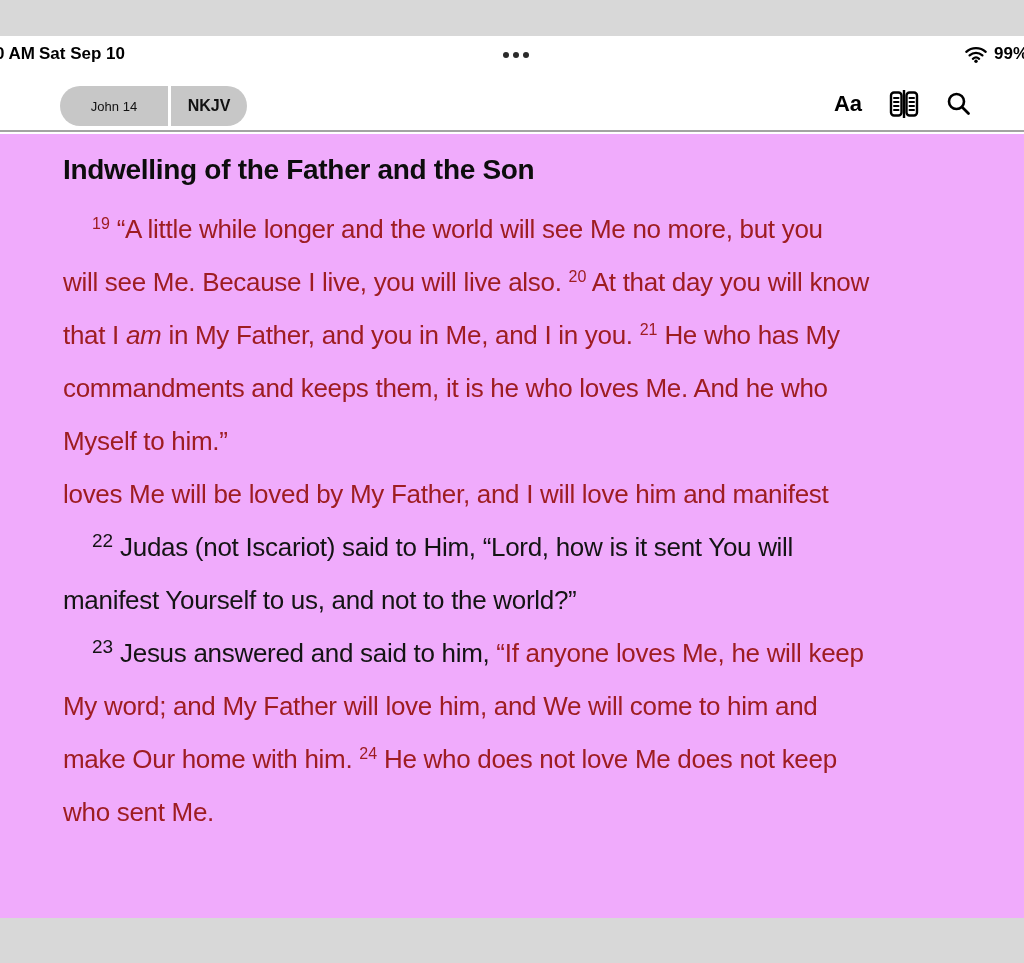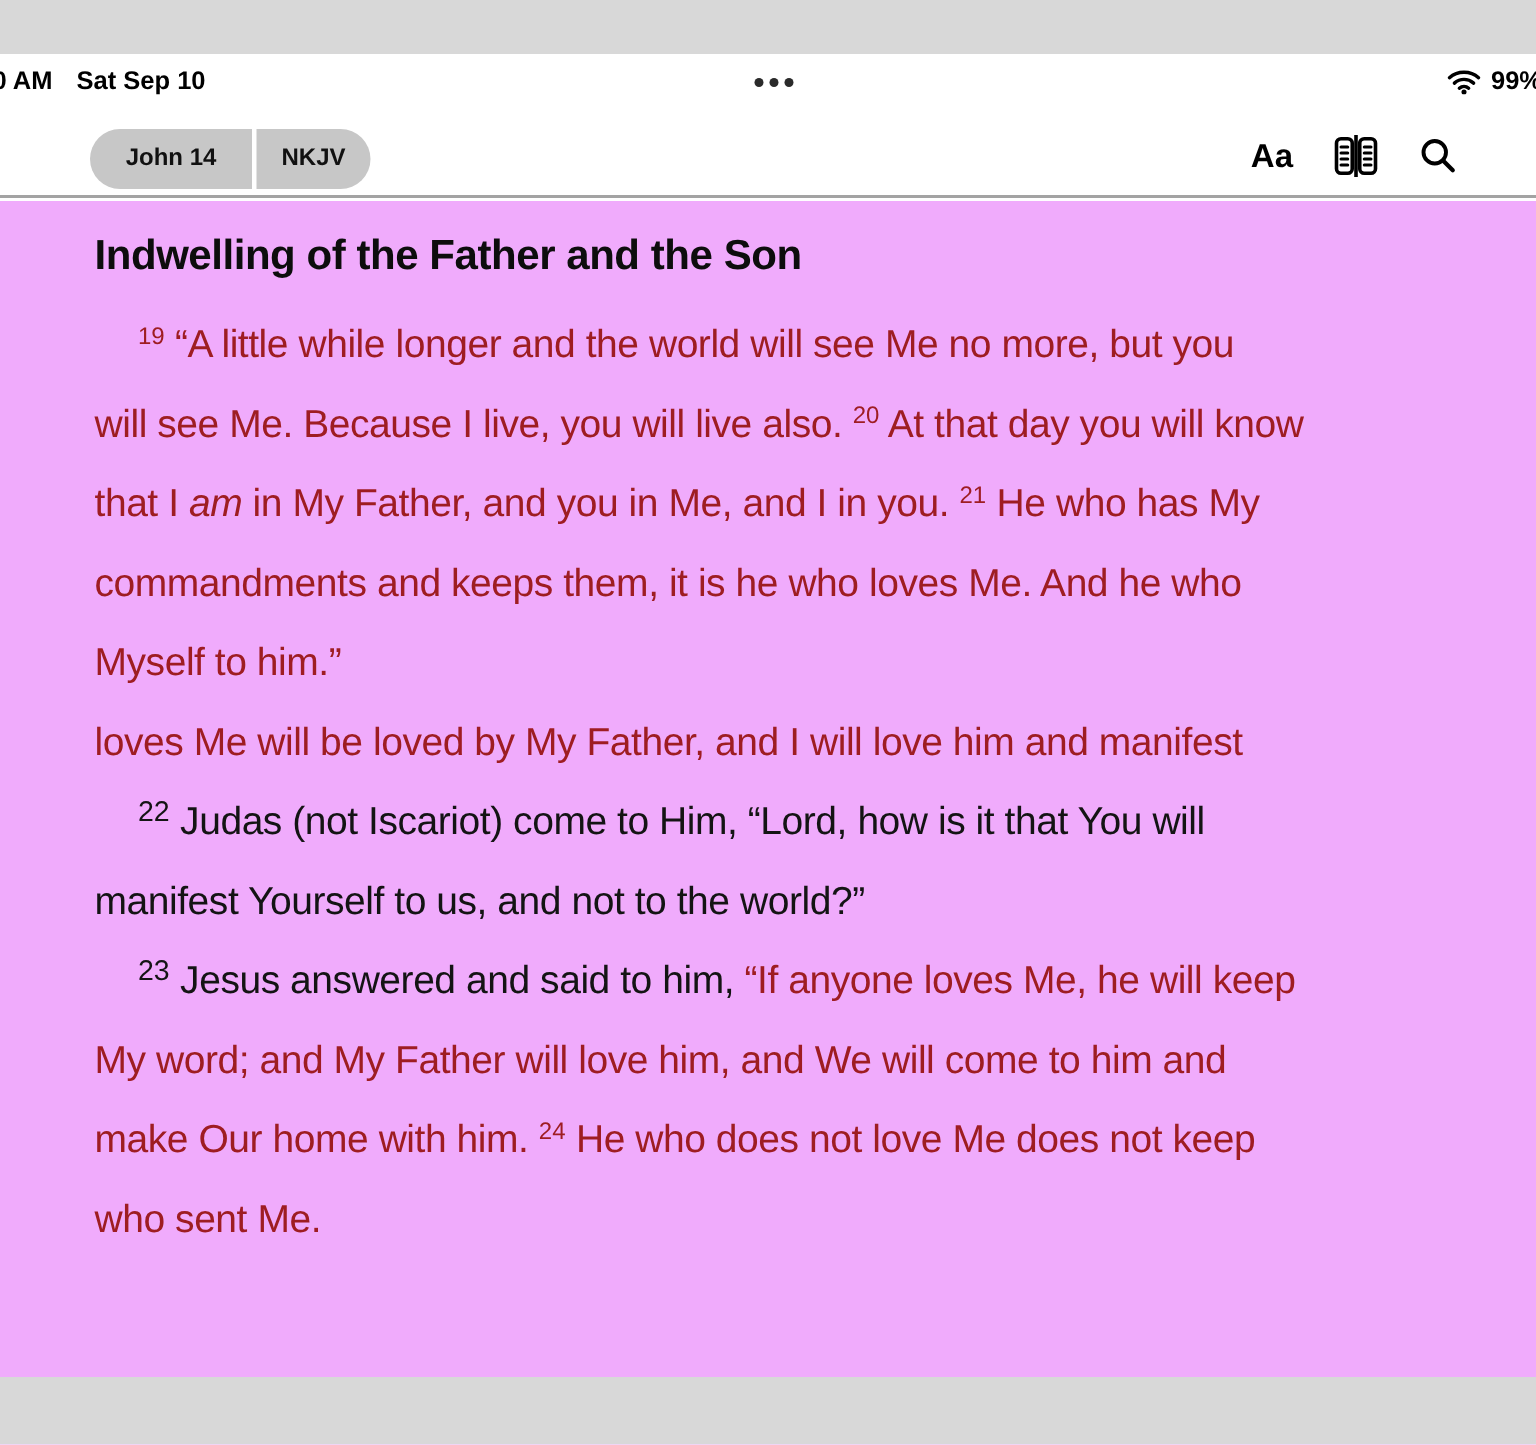--- a/index.html
+++ b/index.html
@@ -9,30 +9,30 @@
     font-family:"Liberation Sans","DejaVu Sans",sans-serif;
     -webkit-font-smoothing:antialiased;
   }
   
   .top-gray{position:absolute;top:0;left:0;width:1024px;height:36px;background:#d8d8d8;}
   
   .header{position:absolute;top:36px;left:0;width:1024px;height:96px;background:#ffffff;border-bottom:2px solid #a3a3a3;box-sizing:border-box;}
   .status-row{position:absolute;top:8px;left:0;width:100%;height:22px;}
   .status-left{position:absolute;left:2px;top:0;font-size:17px;font-weight:600;color:#000;white-space:pre;}
   .time-fragment{display:inline-block;margin-left:-7px;}
-  .status-date{margin-left:16px;}
+  .status-date{margin-left:4px;}
   .status-dots{position:absolute;left:50.4%;top:8px;transform:translateX(-50%);display:flex;gap:4px;}
   .status-dots i{width:6px;height:6px;border-radius:50%;background:#2a2a2a;display:block;}
   .status-right{position:absolute;right:-4px;top:0;display:flex;align-items:center;gap:6px;font-size:17px;font-weight:600;color:#000;}
   .wifi-svg{width:24px;height:18px;display:block;}
   
   .toolbar-row{position:absolute;top:46px;left:0;width:100%;height:44px;}
   .segmented{position:absolute;left:60px;top:4px;height:40px;display:flex;background:#c7c7c7;border-radius:20px;overflow:hidden;}
   .segment{display:flex;align-items:center;justify-content:center;color:#111;cursor:default;}
-  .segment.ref{width:108px;font-size:16px;font-weight:700;}
+  .segment.ref{width:108px;font-size:13px;font-weight:400;}
   .segment.trans{width:76px;font-size:16px;font-weight:700;}
   .seg-divider{width:3px;background:#ffffff;}
   .toolbar-icons{position:absolute;right:52px;top:0;height:44px;display:flex;align-items:center;gap:26px;}
   .font-btn{font-size:22px;font-weight:700;color:#000;line-height:1;}
   .icon-svg{display:block;}
   
   .content{position:absolute;top:134px;left:0;width:1024px;height:784px;background:#f0abfc;padding:16px 50px 0 63px;box-sizing:border-box;}
   .heading{font-size:28px;font-weight:700;color:#0d0d0d;letter-spacing:-0.3px;line-height:40px;margin:0 0 13px 0;}
   .vline{height:53px;line-height:53px;font-size:26px;letter-spacing:-0.3px;white-space:pre;}
   .vline.indent{padding-left:29px;}
@@ -101,21 +101,21 @@
 
 <div class="content">
   <h1 class="heading">Indwelling of the Father and the Son</h1>
   <div>
       <div class="vline indent"><span class="seg-rs">19</span><span class="seg-r"> “A little while longer and the world will see Me no more, but you</span></div>
       <div class="vline"><span class="seg-r">will see Me. Because I live, you will live also. </span><span class="seg-rs">20</span><span class="seg-r"> At that day you will know</span></div>
       <div class="vline"><span class="seg-r">that I </span><span class="seg-ri">am</span><span class="seg-r"> in My Father, and you in Me, and I in you. </span><span class="seg-rs">21</span><span class="seg-r"> He who has My</span></div>
       <div class="vline"><span class="seg-r">commandments and keeps them, it is he who loves Me. And he who</span></div>
       <div class="vline"><span class="seg-r">Myself to him.”</span></div>
       <div class="vline"><span class="seg-r">loves Me will be loved by My Father, and I will love him and manifest</span></div>
-      <div class="vline indent"><span class="seg-bs">22</span><span class="seg-b"> Judas (not Iscariot) come to Him, “Lord, how is it that You will</span></div>
+      <div class="vline indent"><span class="seg-bs">22</span><span class="seg-b"> Judas (not Iscariot) said to Him, “Lord, how is it sent You will</span></div>
       <div class="vline"><span class="seg-b">manifest Yourself to us, and not to the world?”</span></div>
       <div class="vline indent"><span class="seg-bs">23</span><span class="seg-b"> Jesus answered and said to him, </span><span class="seg-r">“If anyone loves Me, he will keep</span></div>
       <div class="vline"><span class="seg-r">My word; and My Father will love him, and We will come to him and</span></div>
       <div class="vline"><span class="seg-r">make Our home with him. </span><span class="seg-rs">24</span><span class="seg-r"> He who does not love Me does not keep</span></div>
       <div class="vline"><span class="seg-r">who sent Me.</span></div>
     </div>
 </div>
 
 <div class="bottom-gray"></div>
 

